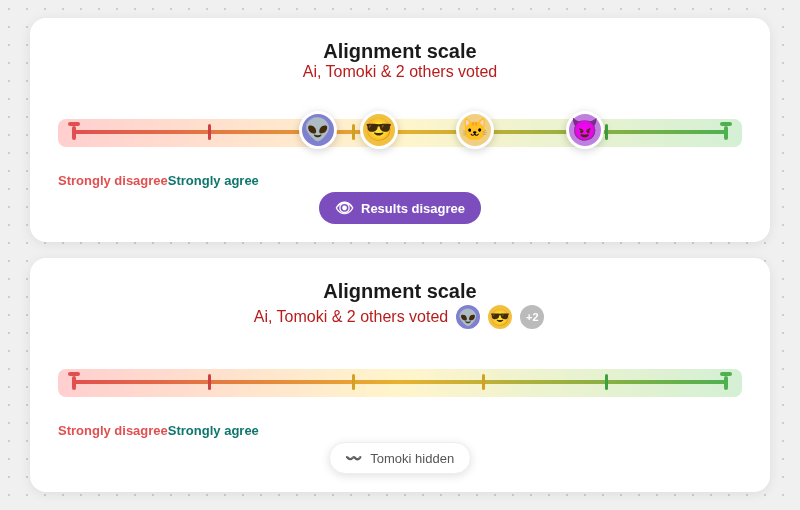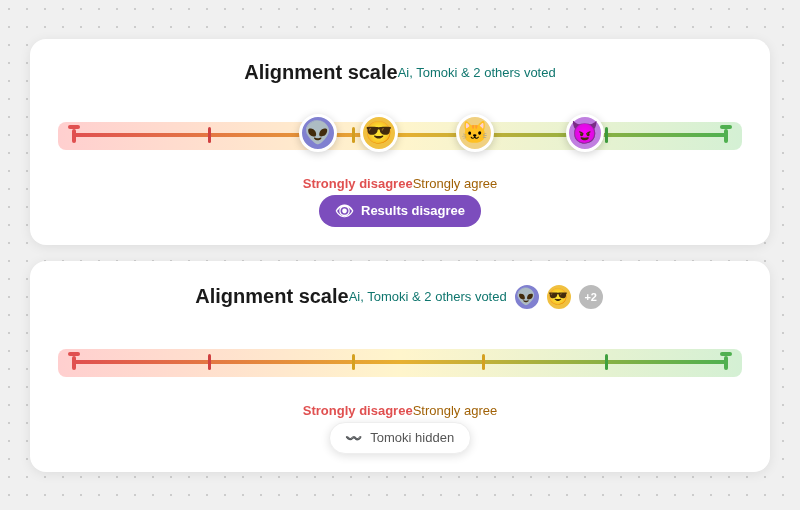--- a/index.html
+++ b/index.html
@@ -22,34 +22,35 @@
     .card {
       background: #fff;
       border-radius: 16px;
       box-shadow: 0 2px 12px rgba(0,0,0,0.08);
       padding: 22px 28px 18px 28px;
       width: 740px;
     }
 
     .card-header {
       display: flex;
-      justify-content: center;
+      justify-content: flex-start;
       align-items: center;
       margin-bottom: 14px;
+      flex-direction: column;
     }
 
     .card-title {
       font-size: 20px;
       font-weight: 700;
       color: #1a1a1a;
     }
 
     .voters-label {
-      font-size: 13px;
-      color: #0f766e;
+      font-size: 16px;
+      color: #b91c1c;
     }
 
     .avatars-row {
       display: flex;
       align-items: center;
       gap: 4px;
     }
 
     .avatar-emoji {
       width: 28px;
@@ -139,35 +140,35 @@
       justify-content: center;
       font-size: 22px;
       z-index: 3;
       transform: translateX(-50%);
     }
 
     .scale-emoji.blue-bg { background: #8080d0; }
 
     .scale-labels {
       display: flex;
-      justify-content: center;
+      justify-content: flex-start;
       margin-top: 8px;
       padding: 0 0px;
     }
 
     .label-disagree {
       font-size: 13px;
       font-weight: 600;
       color: #e05050;
     }
 
     .label-agree {
       font-size: 13px;
-      font-weight: 400;
-      color: #a16207;
+      font-weight: 700;
+      color: #0f766e;
     }
 
     
     .results-badge-container {
       display: flex;
       justify-content: center;
       margin-top: 4px;
       position: relative;
     }
 

